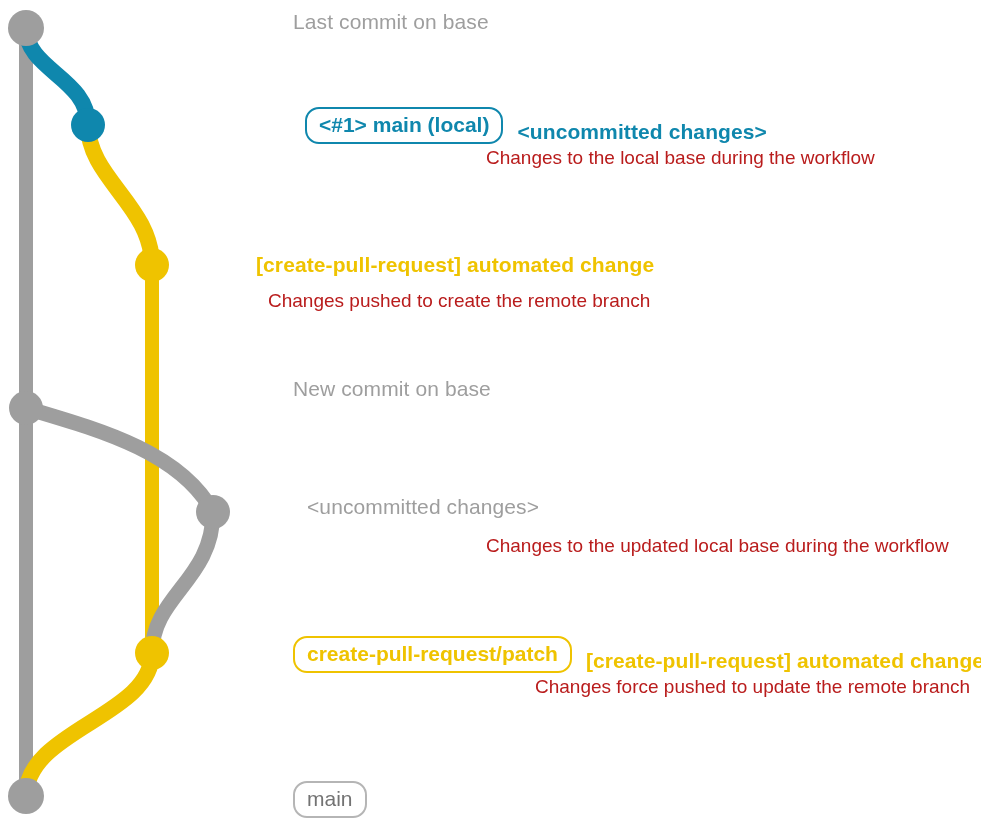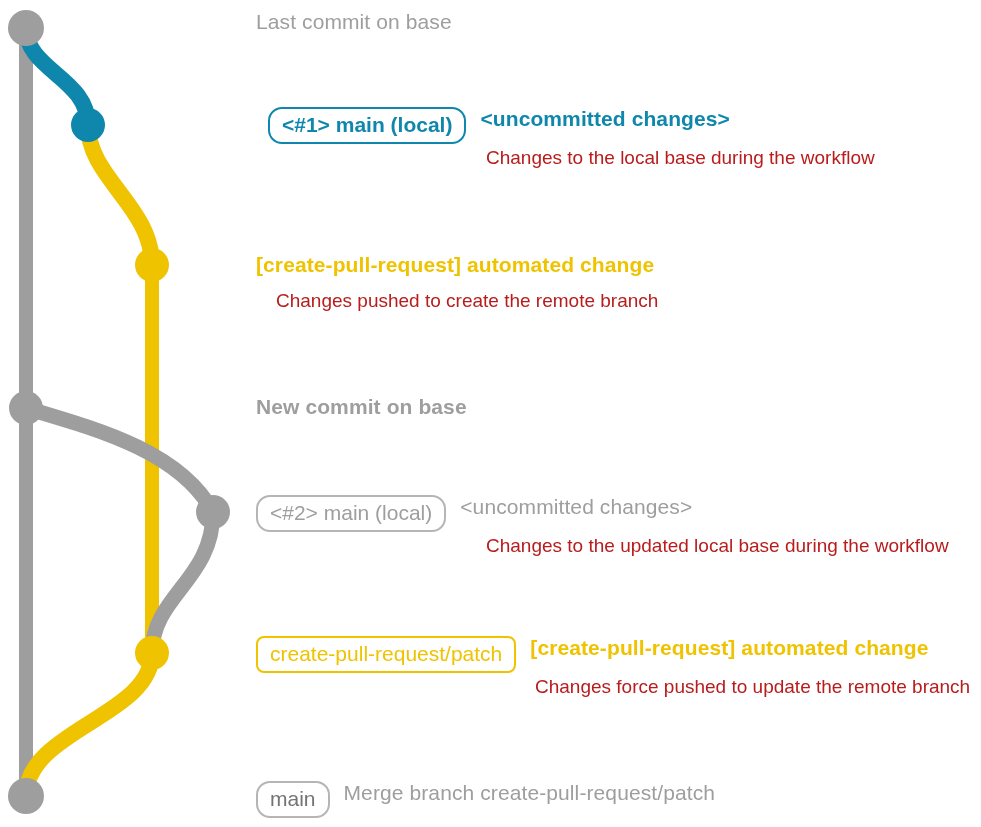--- a/index.html
+++ b/index.html
@@ -19,21 +19,22 @@
     position: absolute;
     left: 0;
     top: 0;
     width: 981px;
     height: 827px;
   }
 
   .row {
     position: absolute;
     display: flex;
-    align-items: flex-start;
+    align-items: flex-end;
+    margin-left: 37px;
   }
 
   .section-label {
     font-family: "Liberation Sans", sans-serif;
     font-size: 21px;
     color: #9e9e9e;
     white-space: nowrap;
     letter-spacing: 0.1px;
   }
 
@@ -43,21 +44,21 @@
     border-radius: 14px;
     padding: 5px 12px 7px 12px;
     font-family: "Liberation Sans", sans-serif;
     font-size: 21px;
     line-height: 1;
     white-space: nowrap;
     background: #ffffff;
   }
   .badge.blue   { color: #0f87ad; border-color: #0f87ad; font-weight: bold; }
   .badge.gray   { color: #9e9e9e; border-color: #b5b5b5; }
-  .badge.yellow { color: #efc300; border-color: #efc300; font-weight: normal; border-radius: 8px; }
+  .badge.yellow { color: #efc300; border-color: #efc300; font-weight: bold; }
   .badge.gray-thin { color: #737373; border-color: #b5b5b5; }
 
   .commit-msg {
     font-family: Liberation Sans, sans-serif;
     font-size: 21px;
     white-space: nowrap;
     margin-left: 14px;
     letter-spacing: 0.1px;
   }
   .commit-msg.blue   { color: #0f87ad; font-weight: bold; }
@@ -113,34 +114,32 @@
   <span class="section-label">Last commit on base</span>
 </div>
 
 <div class="row" style="left:256px; top:107px;padding-left:12px;">
   <span class="badge blue">&lt;#1&gt; main (local)</span>
   <span class="commit-msg blue">&lt;uncommitted changes&gt;</span>
 </div>
 <div class="subtext" style="left:486px; top:147px;">Changes to the local base during the workflow</div>
 
 <div class="headline yellow" style="left:256px; top:253px;">[create-pull-request] automated change</div>
-<div class="subtext" style="left:276px; top:290px;">Changes pushed to create the remote branch</div>
+<div class="subtext" style="left:268px; top:290px;">Changes pushed to create the remote branch</div>
 
-<div class="row" style="left:256px; top:395px;font-weight:bold;">
+<div class="row" style="left:256px; top:377px;">
   <span class="section-label">New commit on base</span>
 </div>
 
 <div class="row" style="left:256px; top:495px;">
-  <span class="badge gray">&lt;#2&gt; main (local)</span>
   <span class="commit-msg gray">&lt;uncommitted changes&gt;</span>
 </div>
 <div class="subtext" style="left:486px; top:535px;text-align:right;">Changes to the updated local base during the workflow</div>
 
 <div class="row" style="left:256px; top:636px;">
   <span class="badge yellow">create-pull-request/patch</span>
   <span class="commit-msg yellow">[create-pull-request] automated change</span>
 </div>
 <div class="subtext" style="left:535px; top:676px;">Changes force pushed to update the remote branch</div>
 
 <div class="row" style="left:256px; top:781px;">
   <span class="badge gray-thin">main</span>
-  <span class="commit-msg gray">Merge branch create-pull-request/patch</span>
 </div>
 
 </body></html>

